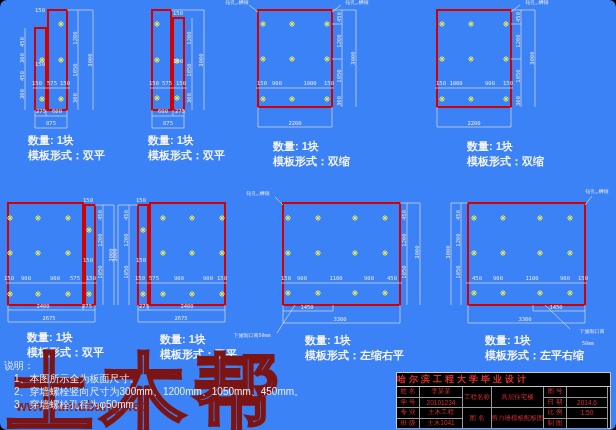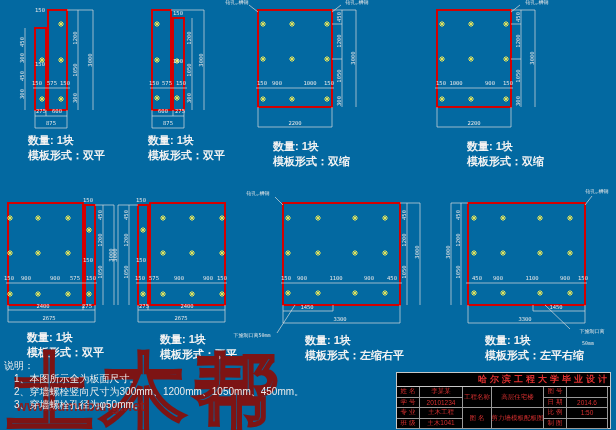--- a/index.html
+++ b/index.html
@@ -1,22 +1,22 @@
 <!DOCTYPE html>
 <html><head>
 <meta charset="utf-8">
 <style>
   html,body{margin:0;padding:0;background:#000;}
-  .stage{position:relative;width:616px;height:430px;background:#0369a1;overflow:hidden;
-         font-family:"Liberation Sans",sans-serif;}
+  .stage{position:relative;width:616px;height:430px;background:#3b82f6;overflow:hidden;
+         font-family:"Liberation Sans",sans-serif;border-radius:7px;}
   svg{position:absolute;left:0;top:0;}
   .titleblock{position:absolute;left:396px;top:372px;width:215px;height:57px;
               border:1px solid #c8c8c8;background:#000;box-sizing:border-box;}
   .tb-header{height:13px;border-bottom:1px solid #c8c8c8;color:#e03030;font-size:9px;
-             font-weight:bold;text-align:right;letter-spacing:3px;line-height:13px;
+             font-weight:bold;text-align:left;letter-spacing:3px;line-height:13px;
              white-space:nowrap;overflow:hidden;}
   .tb-grid{display:grid;grid-template-columns:23px 43px 29px 52px 23px 41px;
            grid-auto-rows:10.5px;}
   .tb-grid>div{border-right:1px solid #9a9a9a;border-bottom:1px solid #9a9a9a;
                color:#d83030;font-size:6.5px;display:flex;align-items:center;
                justify-content:center;white-space:nowrap;overflow:hidden;box-sizing:border-box;}
   .c3{grid-column:3;} .c4{grid-column:4;} .c5{grid-column:5;} .c6{grid-column:6;}
   .r12{grid-row:1/3;} .r34{grid-row:3/5;}
 </style>
 </head>

